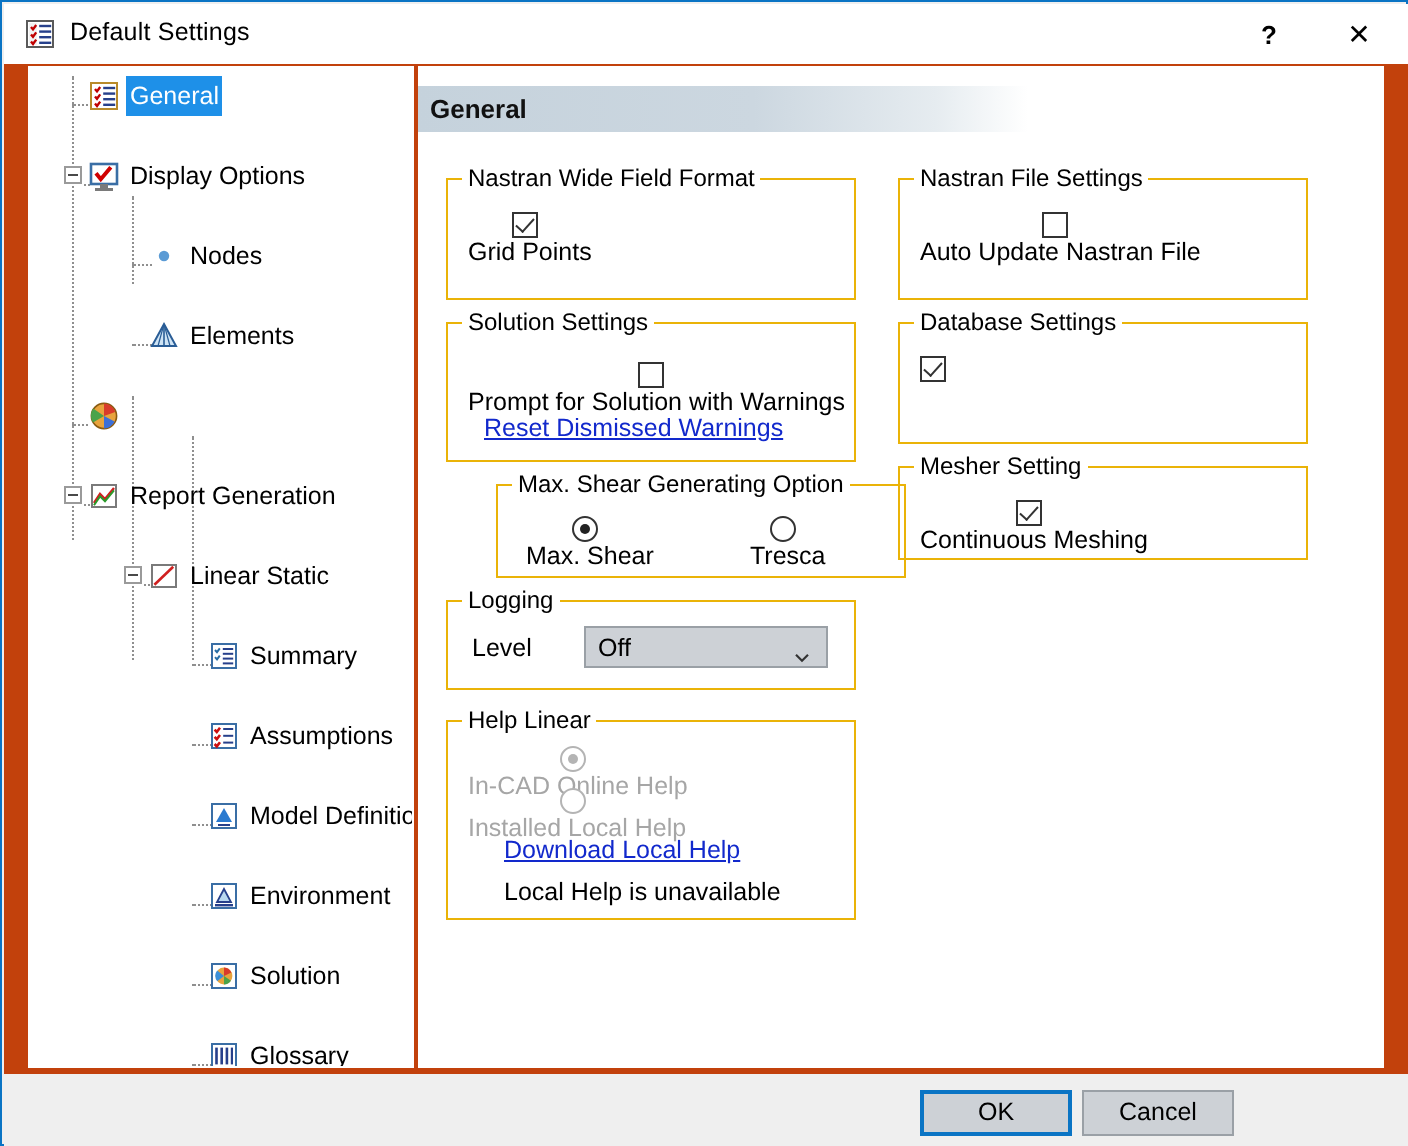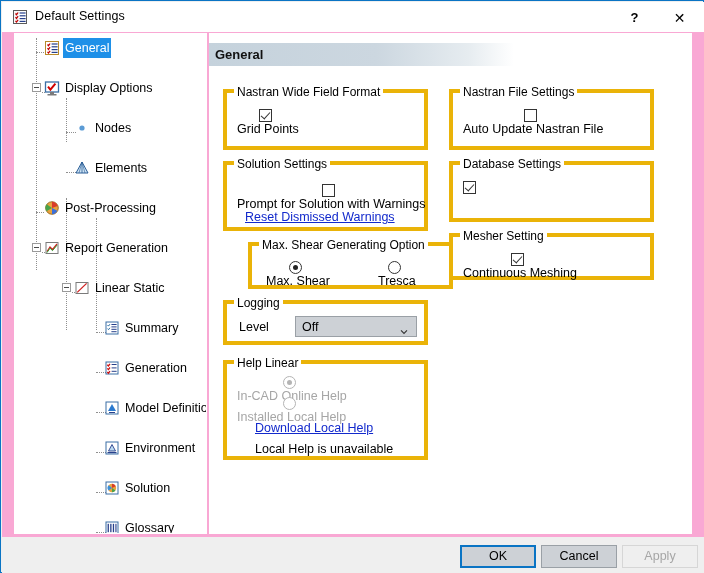--- a/index.html
+++ b/index.html
@@ -32,21 +32,21 @@
     display:flex;align-items:center;justify-content:center;
     font-size:14px;color:#000;background:transparent;
     border:0;cursor:default;
   }
   .tb-help{right:47px;font-size:13px;font-weight:bold;}
   .tb-close{right:2px;}
 
   
   .content{
     position:absolute;left:1px;top:31px;width:702px;height:505px;
-    background:#f9a8d4;
+    background:#c2410c;
   }
   
   .treepane{
     position:absolute;left:12px;top:1px;width:193px;height:501px;
     background:#ffffff;border:1px solid #ffffff;
     box-sizing:border-box;overflow:hidden;
   }
   .tree{position:relative;padding-top:4px;}
   .tnode{
     position:relative;height:20px;line-height:20px;
@@ -85,21 +85,21 @@
     position:absolute;left:0;top:10px;width:305px;height:23px;
     background:linear-gradient(to right,#c5d2dc 0%,#ccd7e0 55%,#e6ecf0 85%,#ffffff 100%);
   }
   .panelheader span{
     position:absolute;left:6px;top:4px;font-size:13px;font-weight:bold;color:#111;
   }
 
   
   .gbox{
     position:absolute;box-sizing:border-box;
-    border:4px solid #eab308;
+    border:1px solid #eab308;
   }
   .gbox>.glegend{
     position:absolute;left:7px;top:-8px;
     background:#ffffff;padding:0 3px;font-size:12px;color:#000;
     white-space:nowrap;
   }
 
   .chkrow,.radiorow{
     position:absolute;display:flex;align-items:center;
     white-space:nowrap;font-size:12.5px;flex-direction:column;
@@ -253,21 +253,20 @@
         <div class="tnode" style="top:80px;">
           <div class="dothor" style="left:21px;top:14px;width:8px;"></div>
           <span class="ico" style="left:29px;">
             <svg width="16" height="16" viewBox="0 0 16 16">
               <circle cx="8" cy="8" r="6.3" fill="#e8a33d" stroke="#8a5a10" stroke-width="0.8"></circle>
               <path d="M8 8 L8 1.7 A6.3 6.3 0 0 1 13.6 6 Z" fill="#d93b2b"></path>
               <path d="M8 8 L2.5 11.3 A6.3 6.3 0 0 1 2.6 4.3 Z" fill="#4aa34a"></path>
               <path d="M8 8 L13.3 10.8 A6.3 6.3 0 0 1 8 14.3 Z" fill="#3b6fd9"></path>
             </svg>
           </span>
-          <span class="lbl" style="left:48px;">Post-Processing</span>
         </div>
 
         <div class="tnode" style="top:100px;">
           <div class="tgl" style="left:17px;"></div>
           <div class="dothor" style="left:27px;top:14px;width:3px;"></div>
           <span class="ico" style="left:29px;">
             <svg width="16" height="16" viewBox="0 0 16 16">
               <rect x="2" y="2.5" width="12" height="11" fill="#fff" stroke="#7a7a7a" stroke-width="1"></rect>
               <path d="M3 11.5 L6 7 L8.5 9.5 L13 4" stroke="#d02020" stroke-width="1.2" fill="none"></path>
               <path d="M3 12.6 L6 8.2 L8.5 10.6 L13 5.2" stroke="#2a9a2a" stroke-width="1" fill="none"></path>
@@ -310,21 +309,21 @@
             <svg width="16" height="16" viewBox="0 0 16 16">
               <rect x="2" y="2" width="12" height="12" fill="#fff" stroke="#3a6ea5" stroke-width="1"></rect>
               <path d="M3.3 4.8 l1.1 1.2 l1.6 -2.1" stroke="#cc1010" stroke-width="1.3" fill="none"></path>
               <path d="M3.3 8.4 l1.1 1.2 l1.6 -2.1" stroke="#cc1010" stroke-width="1.3" fill="none"></path>
               <path d="M3.3 12 l1.1 1.2 l1.6 -2.1" stroke="#cc1010" stroke-width="1.3" fill="none"></path>
               <rect x="7.6" y="4" width="5" height="1" fill="#27408b"></rect>
               <rect x="7.6" y="7.4" width="5" height="1" fill="#27408b"></rect>
               <rect x="7.6" y="10.8" width="5" height="1" fill="#27408b"></rect>
             </svg>
           </span>
-          <span class="lbl" style="left:108px;">Generation</span>
+          <span class="lbl" style="left:108px;">Assumptions</span>
         </div>
 
         <div class="tnode" style="top:180px;">
           <div class="dothor" style="left:81px;top:14px;width:10px;"></div>
           <span class="ico" style="left:89px;">
             <svg width="16" height="16" viewBox="0 0 16 16">
               <rect x="2" y="2" width="12" height="12" fill="#fff" stroke="#3a6ea5" stroke-width="1"></rect>
               <path d="M4 11 L8 4 L12 11 Z" fill="#2a7ad0"></path>
               <path d="M5 12.5 h6" stroke="#27408b" stroke-width="1"></path>
             </svg>
@@ -459,16 +458,15 @@
         <span class="link" style="left:28px;top:57px;">Download Local Help</span>
         <span class="plaintext" style="left:28px;top:78px;">Local Help is unavailable</span>
       </div>
 
     </div>
   </div>
 
   <div class="footer">
     <div class="btn" style="left:539px;">Cancel</div>
     <div class="btn primary" style="left:458px;">OK</div>
-    <div class="btn disabled" style="left:620px;">Apply</div>
   </div>
 
 </div>
 
 </body></html>

